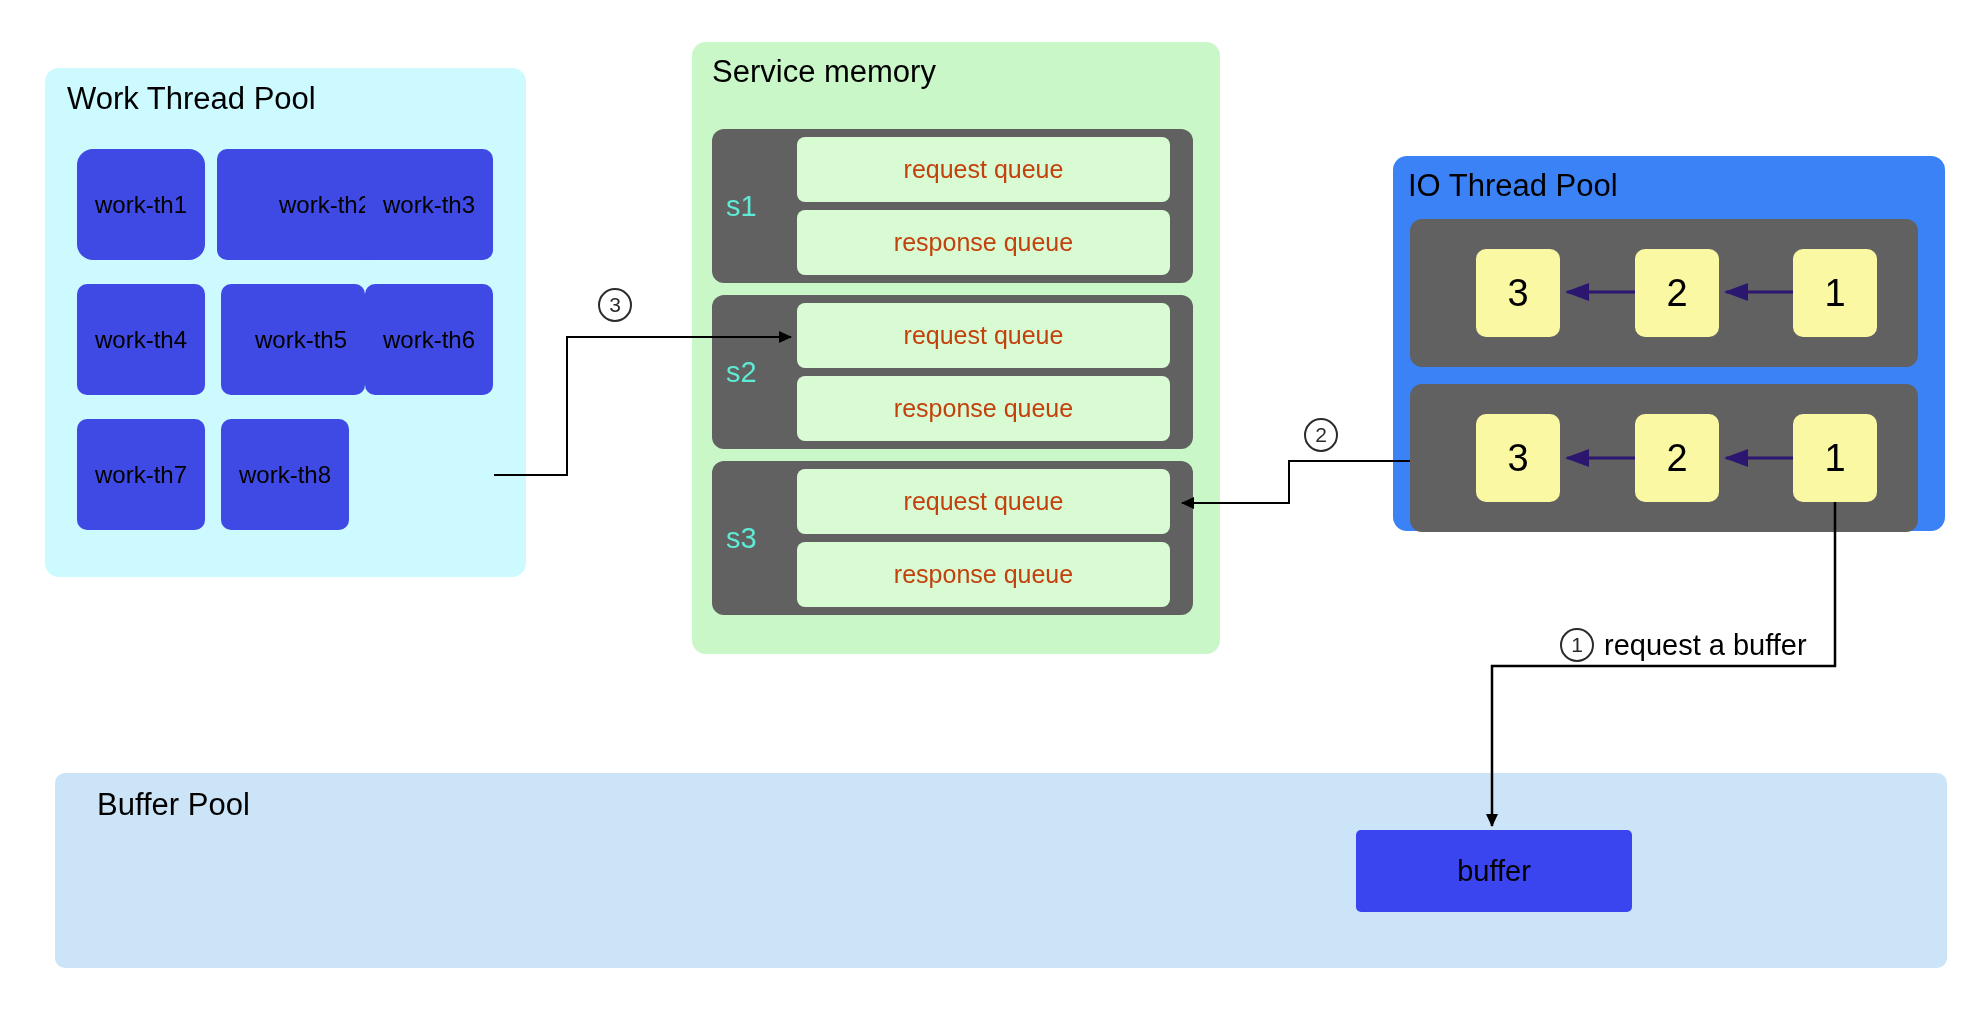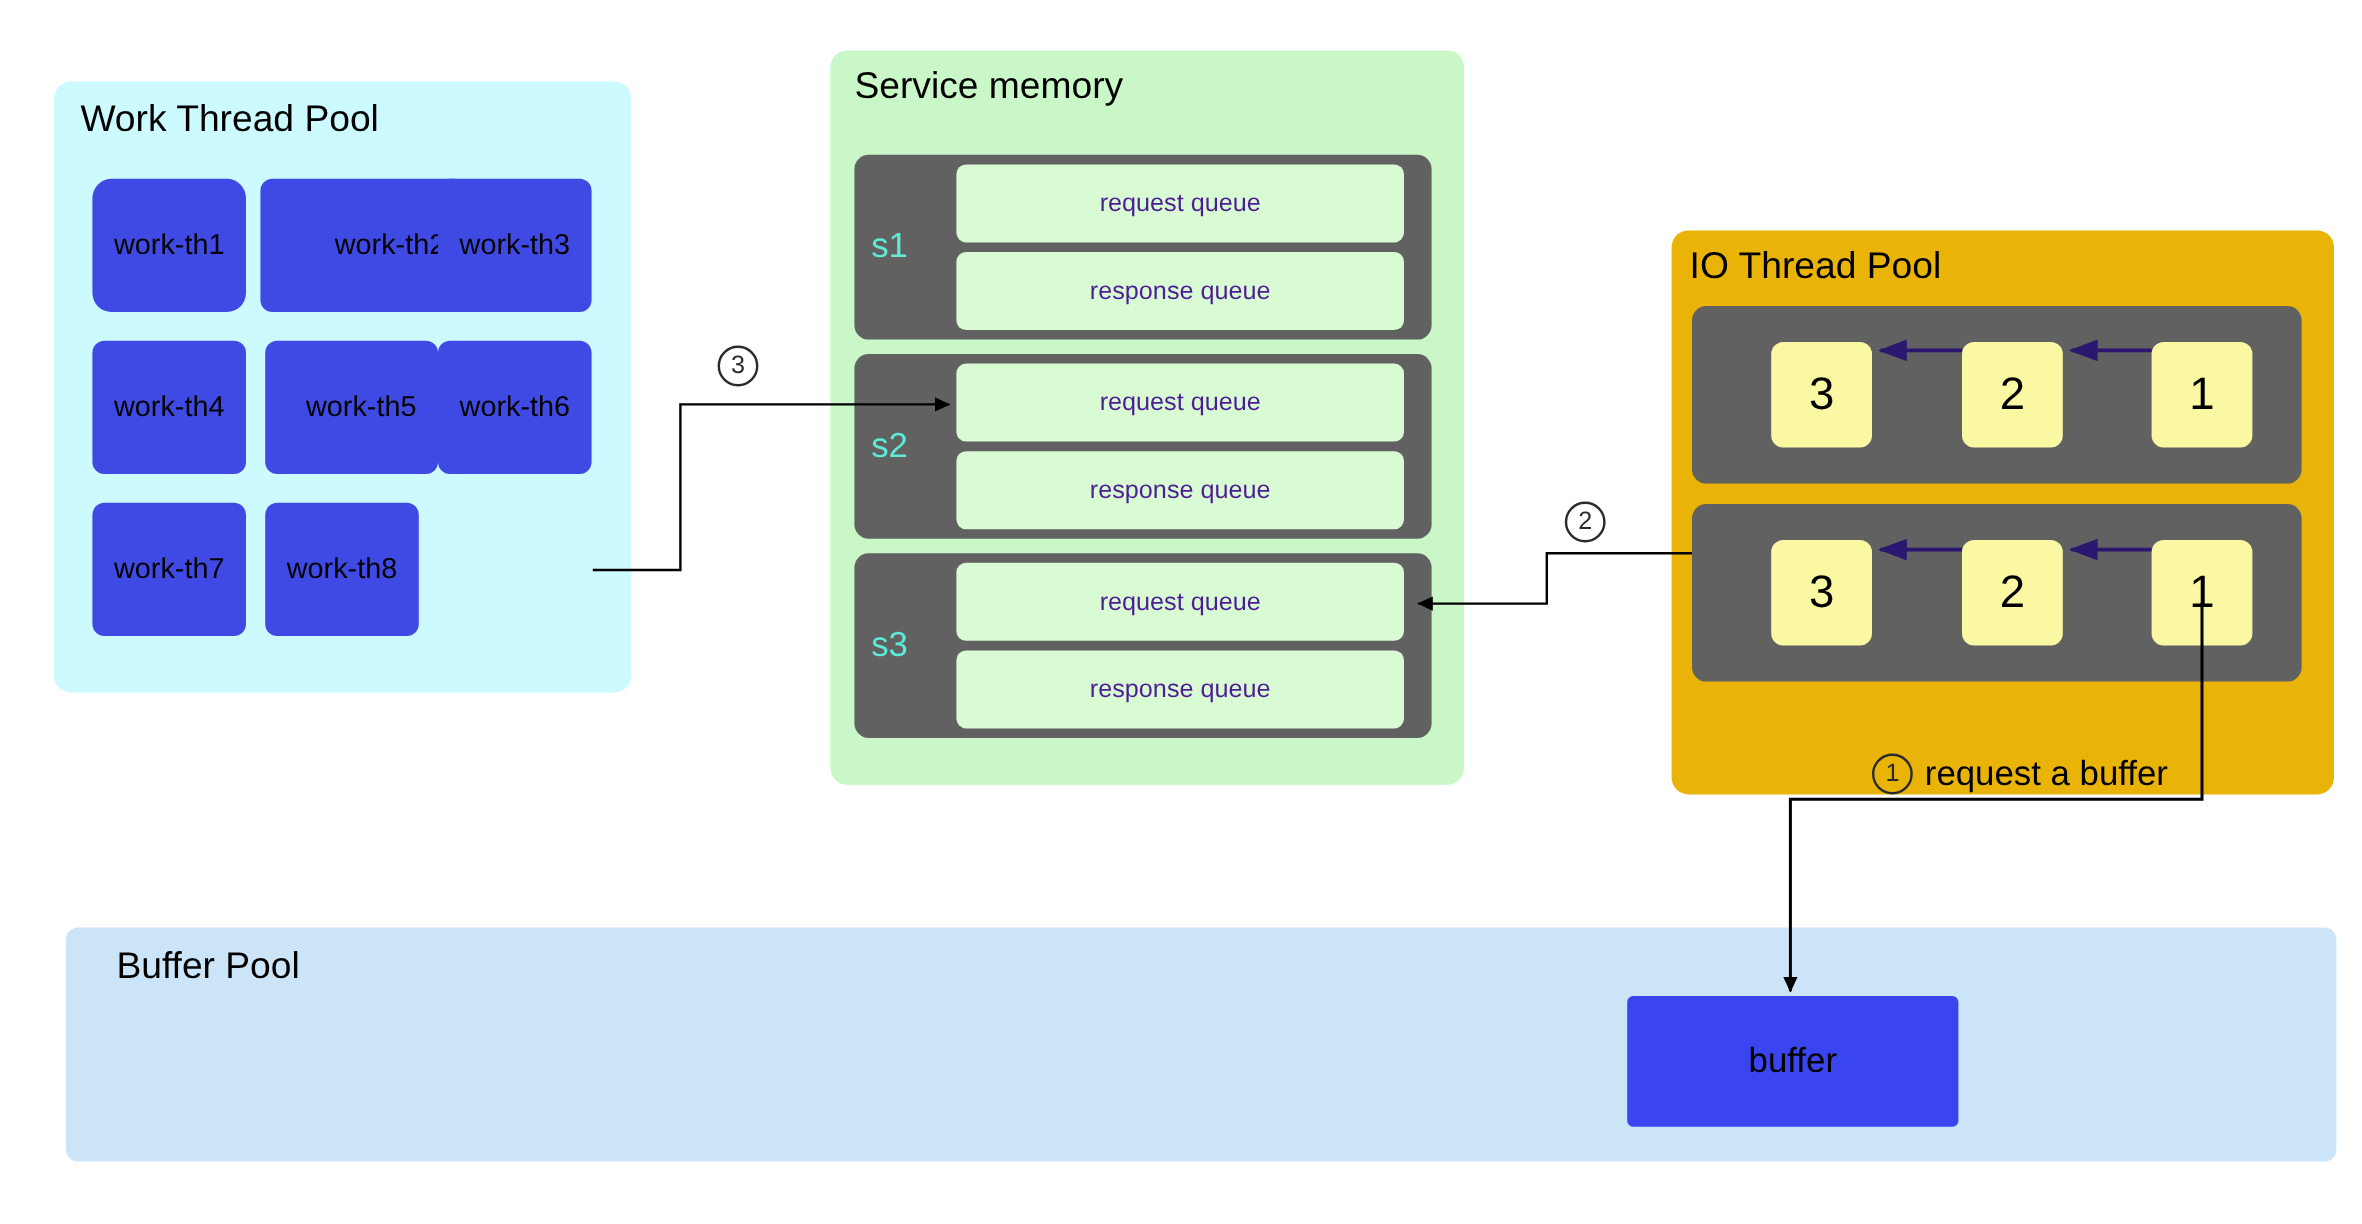--- a/index.html
+++ b/index.html
@@ -14,33 +14,33 @@
   .work-box{
     position:absolute;width:128px;height:111px;background:#3e4ae3;border-radius:10px;
     display:flex;align-items:center;justify-content:center;font-size:24px;color:#000;
   }
   
   .service-memory{left:692px;top:42px;width:528px;height:612px;background:#c9f7c7;border-radius:14px;}
   .s-block{position:absolute;left:20px;width:481px;height:154px;background:#616161;border-radius:12px;}
   .s-label{position:absolute;left:14px;top:50%;transform:translateY(-50%);font-size:29px;color:#5eead4;}
   .queue-box{
     position:absolute;left:85px;width:373px;height:65px;background:#d9fbd4;border-radius:8px;
-    display:flex;align-items:center;justify-content:center;font-size:21px;color:#4c1d95;
+    display:flex;align-items:center;justify-content:center;font-size:25px;color:#c2410c;
   }
   
-  .io-pool{left:1393px;top:156px;width:552px;height:470px;background:#eab308;border-radius:14px;margin-top:36px;}
+  .io-pool{left:1393px;top:156px;width:552px;height:375px;background:#3b82f6;border-radius:14px;}
   .io-row{position:absolute;left:17px;width:508px;height:148px;background:#616161;border-radius:12px;}
   .io-num{
     position:absolute;top:30px;width:84px;height:88px;background:#faf8a3;border-radius:10px;
     display:flex;align-items:center;justify-content:center;font-size:38px;color:#000;
   }
   
   .buffer-pool{left:55px;top:773px;width:1892px;height:195px;background:#cce4f7;border-radius:10px;}
   .buffer-box{
-    left:1356px;top:830px;width:276px;height:109px;background:#3a45ef;border-radius:5px;
+    left:1356px;top:830px;width:276px;height:82px;background:#3a45ef;border-radius:5px;
     display:flex;align-items:center;justify-content:center;font-size:29px;color:#000;
   }
   
   .badge{
     box-sizing:border-box;width:34px;height:34px;border:2px solid #2b2b2b;border-radius:50%;
     display:flex;align-items:center;justify-content:center;font-size:21px;color:#2b2b2b;flex:0 0 auto;
   }
   .step-label{display:flex;align-items:center;gap:10px;font-size:29px;white-space:nowrap;}
   svg.overlay{position:absolute;left:0;top:0;pointer-events:none;}
 </style>

